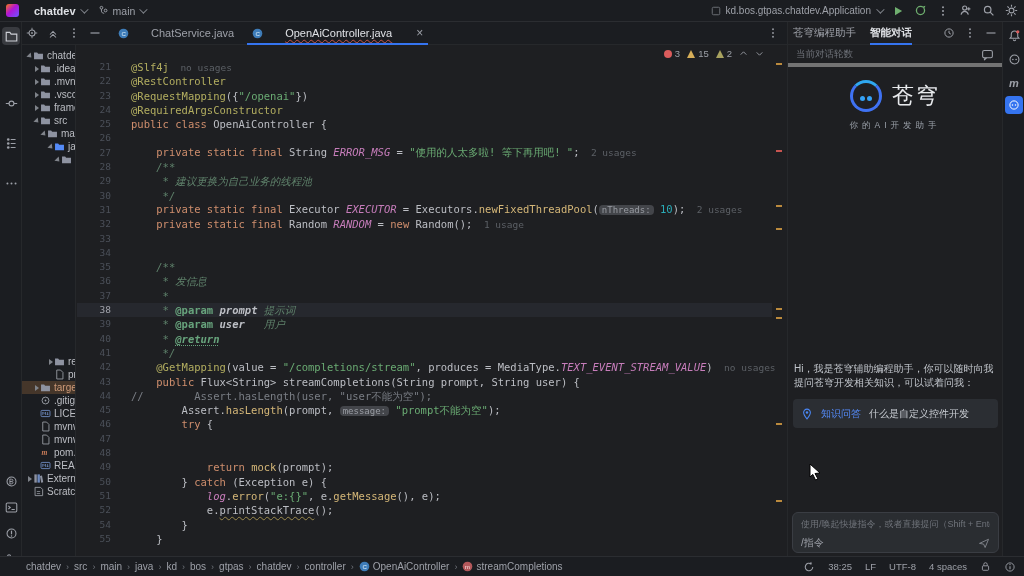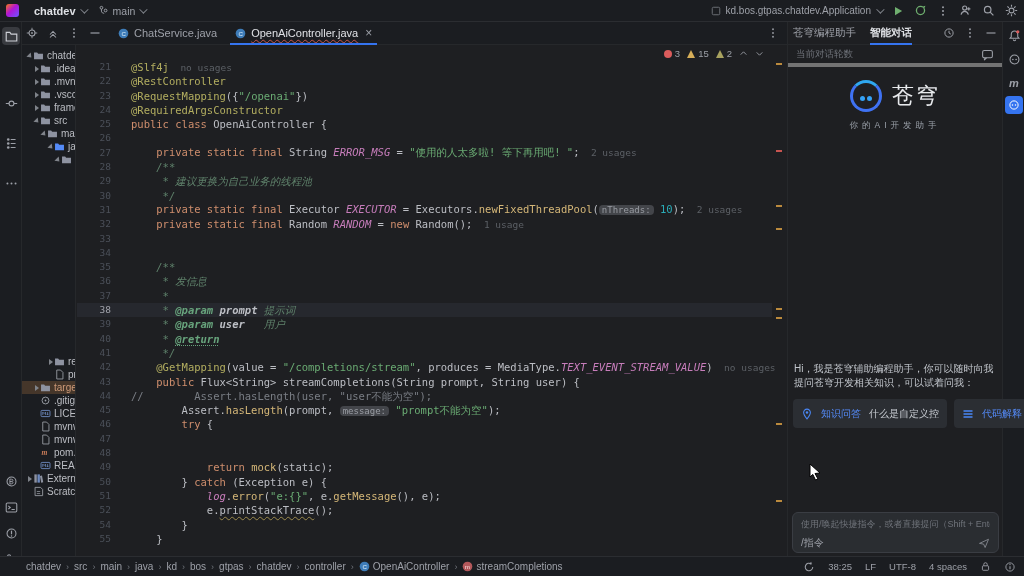--- a/index.html
+++ b/index.html
@@ -13,21 +13,21 @@
   .tb-project { color:#DFE1E5; font-weight:bold; font-size:11px; }
   .tb-branch { color:#9DA0A8; font-size:10.5px; }
   .tb-right { margin-left:auto; display:flex; align-items:center; gap:10px; }
   .runcfg { display:flex; align-items:center; gap:5px; color:#9DA0A8; font-size:10px; }
   .chev { width:6px; height:6px; border-right:1.3px solid #7F838A; border-bottom:1.3px solid #7F838A; transform:rotate(45deg) translateY(-2px); display:inline-block; }
   .icon { display:inline-flex; align-items:center; justify-content:center; }
 
   
   .tabrow { position:absolute; left:22px; top:22px; width:765px; height:23px; background:#1B1D21; border-bottom:1px solid #26282B; display:flex; align-items:stretch; }
   .ppanel-tools { display:flex; align-items:center; gap:9px; padding:0 8px 0 4px; color:#9DA0A8; }
-  .ed-tab { display:flex; align-items:center; gap:5px; padding:0 9px; font-size:11px; color:#9DA0A8; position:relative; cursor:pointer; }
+  .ed-tab { display:flex; align-items:center; gap:22px; padding:0 9px; font-size:11px; color:#9DA0A8; position:relative; cursor:pointer; }
   .ed-tab.active { color:#DFE1E5; }
   .ed-tab.active::after { content:""; position:absolute; left:4px; right:4px; bottom:-1px; height:2px; background:#3574F0; }
   .ed-tab .err-label { text-decoration:underline wavy #C75450; text-decoration-thickness:1px; text-underline-offset:2px; }
   .tab-close { color:#9DA0A8; font-size:12px; margin-left:2px; }
   .ed-kebab { margin-left:auto; align-self:center; padding-right:8px; color:#9DA0A8; }
 
   
   .stripe-l { position:absolute; left:0; top:22px; width:22px; height:554px; background:#1B1D21; border-right:1px solid #26282B; }
   .stripe-ico { position:absolute; left:2px; width:18px; height:18px; border-radius:4px; display:flex; align-items:center; justify-content:center; }
   .stripe-ico.active { background:#393B40; }
@@ -48,21 +48,21 @@
   
   .editor { position:absolute; left:77px; top:45px; width:709px; height:511px; background:#1E1F22; overflow:hidden; }
   .code-lines { position:absolute; top:15px; left:0; right:14px; font-family:"DejaVu Sans Mono",monospace; font-size:10.5px; }
   .crow { display:flex; height:14.3px; line-height:14.3px; align-items:center; }
   .crow.caret { background:#26282E; }
   .crow .ln { width:34px; text-align:right; padding-right:0; color:#4B5059; font-size:9.5px; flex:none; }
   .crow.caret .ln { color:#A1A3AB; }
   .crow pre { margin:0 0 0 20px; font:inherit; white-space:pre; }
   .tk-p{color:#BCBEC4}.tk-k{color:#CF8E6D}.tk-ann{color:#B3AE60}.tk-str{color:#6AAB73}
   .tk-cmt{color:#7A7E85}.tk-doc{color:#5F826B;font-style:italic}
-  .tk-doct{color:#67A37C;font-weight:bold;font-style:italic}
+  .tk-doct{color:#67A37C;font-weight:bold;}
   .tk-doctu{color:#67A37C;font-weight:bold;font-style:italic;text-decoration:underline dotted;text-underline-offset:2px}
   .tk-docp{color:#BCBEC4;font-weight:bold;font-style:italic}
   .tk-fld{color:#C77DBB;font-style:italic}.tk-num{color:#2AACB8}
   .tk-mth{color:#D5B778}.tk-mthd{color:#BCBEC4}
   .tk-chip{background:#43454A;color:#999CA3;border-radius:4px;padding:0 3px;font-size:9px}
   .tk-hint{color:#5C6066;font-size:9.5px}
   .tk-wavy{color:#BCBEC4;text-decoration:underline wavy #9C8A4D;text-decoration-thickness:1px;text-underline-offset:2px}
   .inspect { position:absolute; top:3px; right:22px; display:flex; align-items:center; gap:7px; font-size:9.5px; color:#9DA0A8; }
   .dot-err { width:8px; height:8px; border-radius:50%; background:#DB5C5C; display:inline-block; }
   .tri-warn { width:0; height:0; border-left:4.5px solid transparent; border-right:4.5px solid transparent; border-bottom:8px solid #D6AE58; display:inline-block; }
@@ -78,21 +78,21 @@
   .rp-tabicons { margin-left:auto; display:flex; gap:9px; color:#9DA0A8; }
   .rp-sub { height:22px; display:flex; align-items:center; padding:0 8px; font-size:9.5px; color:#6F737A; border-bottom:4px solid #737373; }
   .rp-sub .icon { margin-left:auto; }
   .cq-logo { position:absolute; left:0; top:58px; width:100%; display:flex; align-items:center; justify-content:center; gap:10px; }
   .cq-circle { width:32px; height:32px; border-radius:50%; border:3px solid #3F72F3; border-top-color:#2FA8F0; position:relative; }
   .cq-circle i { position:absolute; top:13px; width:5px; height:5px; border-radius:50%; background:#35A2F5; }
   .cq-circle i.l { left:7px; } .cq-circle i.r { right:7px; }
   .cq-name { font-size:22px; color:#E8EAED; letter-spacing:2px; }
   .cq-tag { position:absolute; left:0; top:98px; width:100%; text-align:center; font-size:8.5px; letter-spacing:4px; color:#9BA1AA; }
   .greet { position:absolute; left:6px; top:340px; width:203px; font-size:10px; line-height:14px; color:#C1C5CB; }
-  .cards { position:absolute; left:5px; top:377px; width:205px; display:flex; gap:7px; }
+  .cards { position:absolute; left:5px; top:377px; width:205px; display:flex; flex-direction:column; gap:7px; }
   .card { height:29px; background:#2B2E33; border-radius:4px; display:flex; align-items:center; padding:0 8px; gap:8px; cursor:pointer; }
   .card-label { color:#548AF7; font-size:10px; flex:none; }
   .card-text { color:#C8CCD2; font-size:10px; white-space:nowrap; overflow:hidden; }
   .inputbox { position:absolute; left:4px; top:490px; width:207px; height:41px; background:#2A2D31; border:1px solid #3A3D43; border-radius:6px; padding:5px 8px; }
   .input-hint { font-size:9px; color:#6F737A; white-space:nowrap; overflow:hidden; }
   .input-row { display:flex; align-items:center; margin-top:5px; }
   .input-cmd { font-size:10px; color:#9DA0A8; }
   .input-send { margin-left:auto; }
 
   
@@ -667,21 +667,21 @@
       </div>
       <div class="crow">
         <span class="ln">47</span>
       </div>
       <div class="crow">
         <span class="ln">48</span>
         <pre></pre>
       </div>
       <div class="crow">
         <span class="ln">49</span>
-        <pre><span class="tk-p">            </span><span class="tk-k">return </span><span class="tk-mth">mock</span><span class="tk-p">(static);</span></pre>
+        <pre><span class="tk-p">            </span><span class="tk-k">return </span><span class="tk-mth">mock</span><span class="tk-p">(prompt);</span></pre>
       </div>
       <div class="crow">
         <span class="ln">50</span>
         <pre><span class="tk-p">        } </span><span class="tk-k">catch</span><span class="tk-p"> (Exception e) {</span></pre>
       </div>
       <div class="crow">
         <span class="ln">51</span>
         <pre><span class="tk-p">            </span><span class="tk-fld">log</span><span class="tk-p">.</span><span class="tk-mth">error</span><span class="tk-p">(</span><span class="tk-str">"e:{}"</span><span class="tk-p">, e.</span><span class="tk-mth">getMessage</span><span class="tk-p">(), e);</span></pre>
       </div>
       <div class="crow">
@@ -756,29 +756,20 @@
       <div class="card">
         <span class="icon">
           <svg width="12" height="12" viewBox="0 0 16 16">
             <path d="M8 1.5a4.5 4.5 0 0 1 4.5 4.5c0 3-4.5 8.5-4.5 8.5S3.5 9 3.5 6A4.5 4.5 0 0 1 8 1.5z" fill="none" stroke="#4A88F7" stroke-width="1.4"></path>
             <circle cx="8" cy="6" r="1.6" fill="#4A88F7"></circle>
           </svg>
         </span>
         <span class="card-label">知识问答</span>
         <span class="card-text">什么是自定义控件开发</span>
       </div>
-      <div class="card">
-        <span class="icon">
-          <svg width="12" height="12" viewBox="0 0 16 16">
-            <path d="M2 4h12M2 8h12M2 12h12" stroke="#4A88F7" stroke-width="2"></path>
-          </svg>
-        </span>
-        <span class="card-label">代码解释</span>
-        <span class="card-text">总结一下这段代码的功能</span>
-      </div>
     </div>
   <div class="inputbox">
     <div class="input-hint">使用/唤起快捷指令，或者直接提问（Shift + Enter 换行）</div>
     <div class="input-row">
       <span class="input-cmd">/指令</span>
       <span class="input-send icon">
           <svg width="12" height="12" viewBox="0 0 16 16">
             <path d="M2 8.5L14 3l-4.5 11-2-4.5z" fill="none" stroke="#7F838A" stroke-width="1.3"></path>
           </svg>
         </span>

